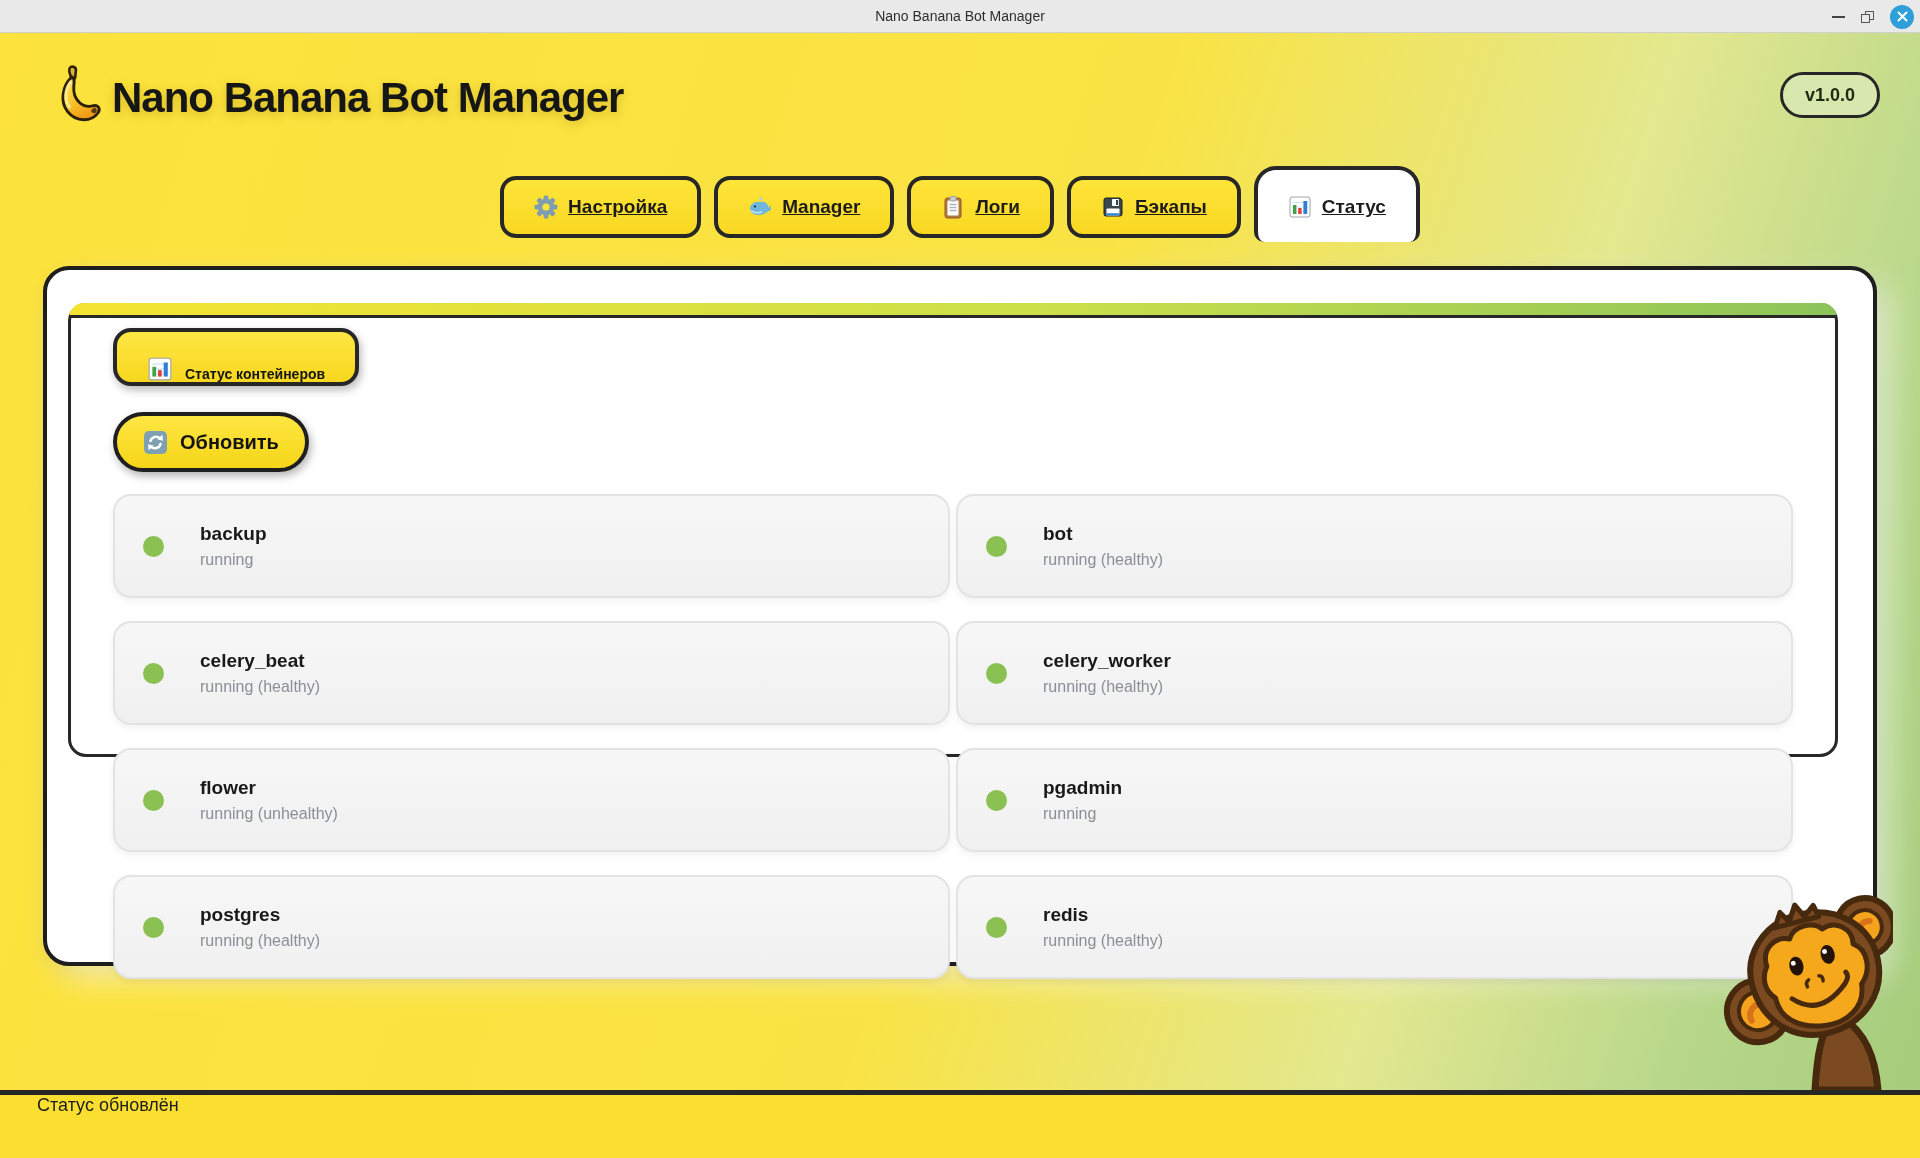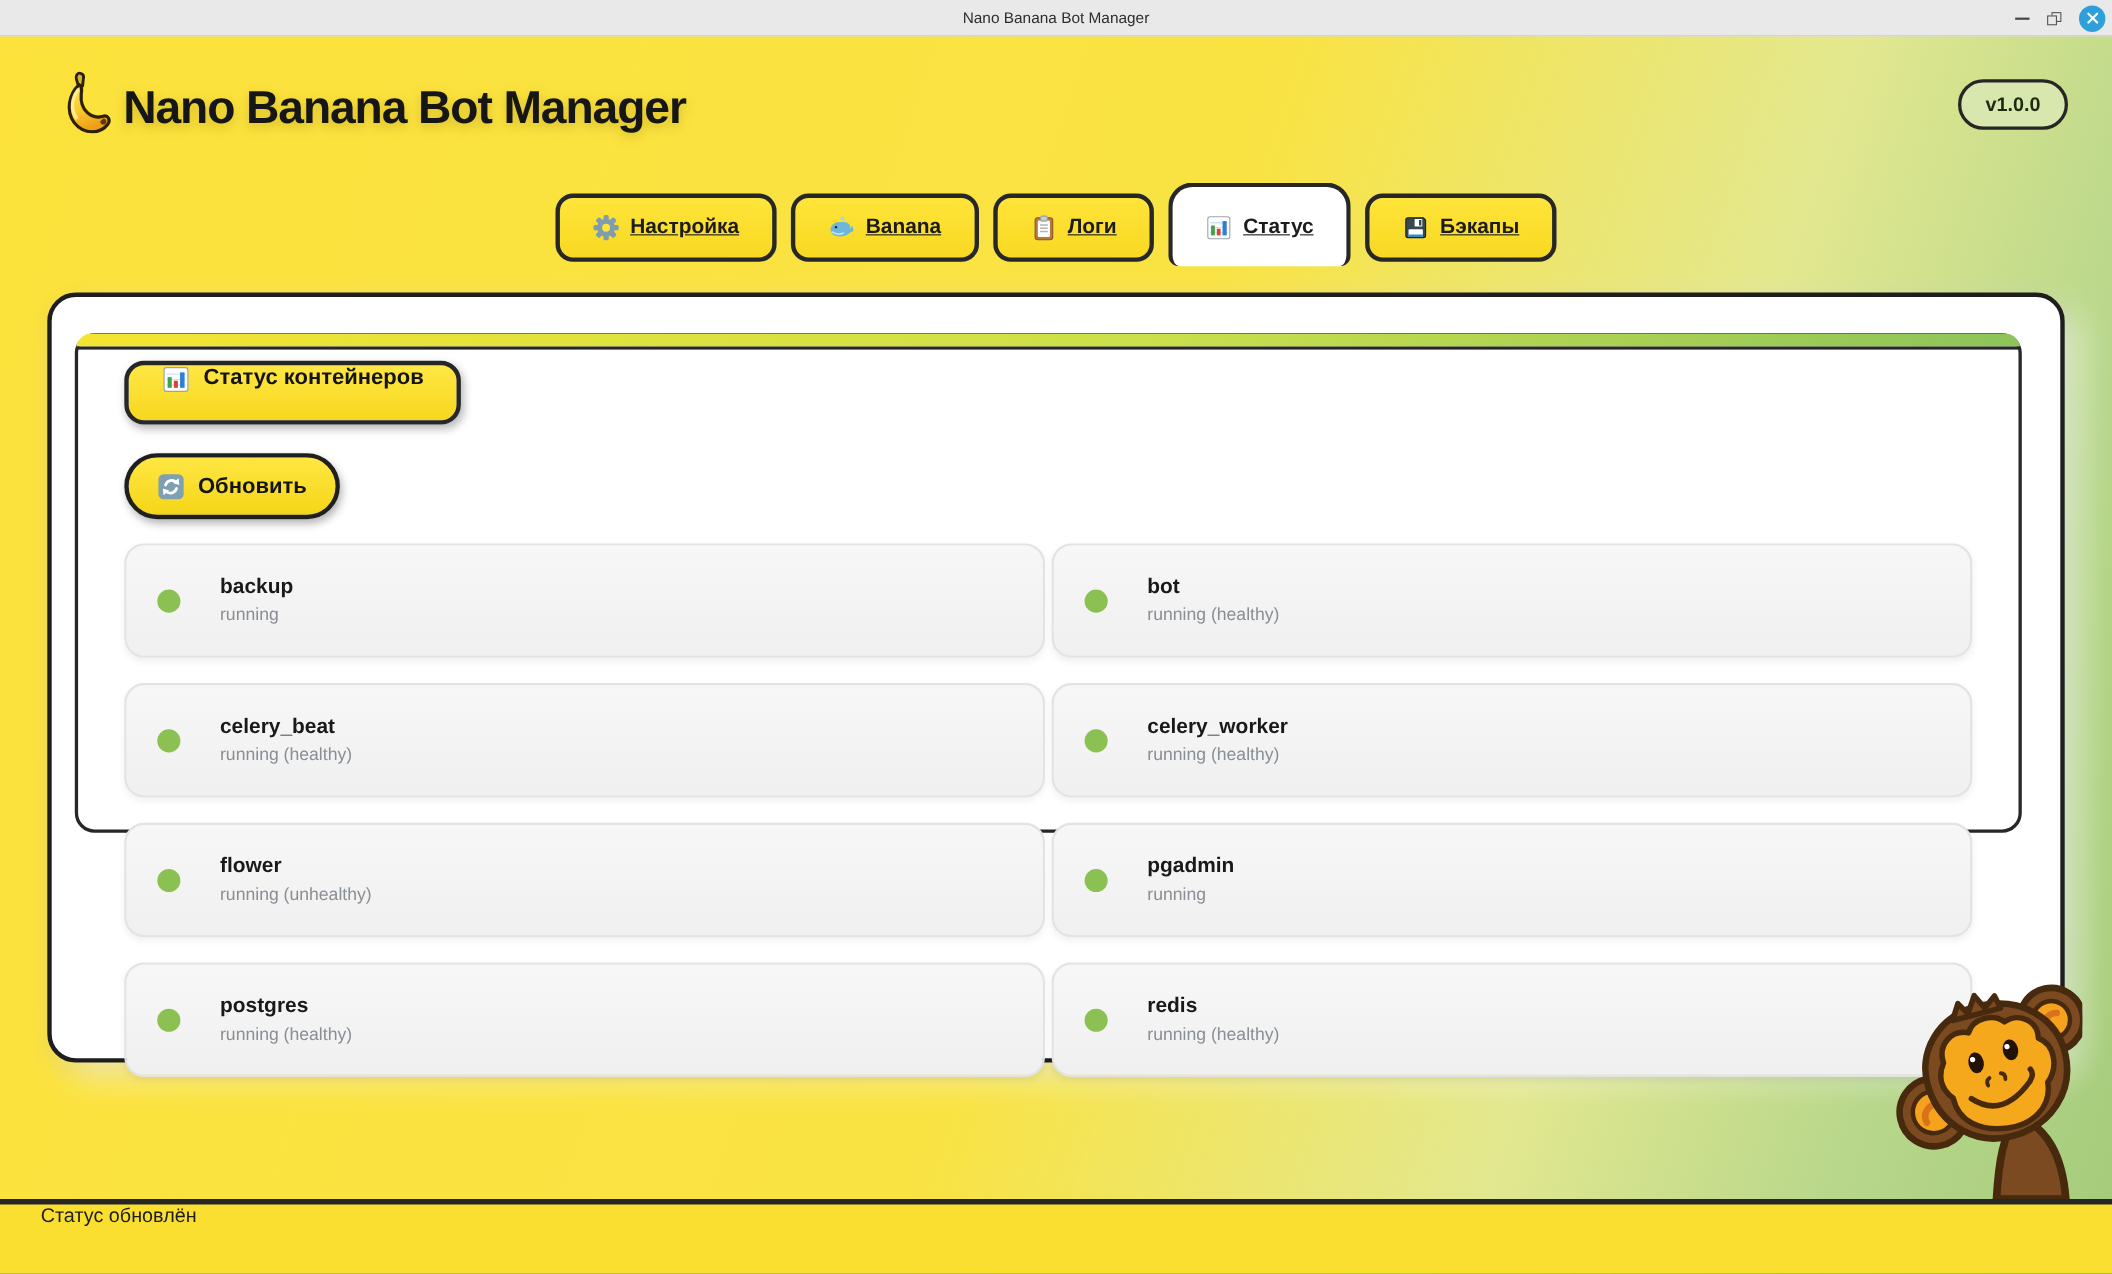--- a/index.html
+++ b/index.html
@@ -40,22 +40,22 @@
   .panel{position:absolute;left:43px;top:266px;width:1834px;height:700px;background:#fff;
          border:4px solid #1e1e1e;border-radius:26px;
          box-shadow:14px 14px 30px rgba(255,255,255,.55),4px 8px 20px rgba(0,0,0,.10);}
   .groupbox{position:absolute;left:21px;top:33px;width:1770px;height:454px;background:#fff;
             border:3px solid #272727;border-radius:18px;padding:18px 42px 0 42px;}
   .groupbox-strip{position:absolute;top:-3px;left:-2px;right:-2px;height:15px;
             background:linear-gradient(90deg,#f5e431,#cbe04a 55%,#8cc45a);
             border-bottom:3px solid #272727;border-radius:16px 16px 0 0;}
 
   .section-pill{position:relative;margin-top:4px;width:fit-content;height:58px;padding:0 30px;
-            display:flex;align-items:flex-start;gap:12px;background:linear-gradient(#ffe743,#f7d71f);
-            border:4px solid #272727;border-radius:18px;font-size:20px;font-weight:800;color:#141414;
+            display:flex;align-items:flex-end;gap:12px;background:linear-gradient(#ffe743,#f7d71f);
+            border:4px solid #272727;border-radius:18px;font-size:14px;font-weight:800;color:#141414;
             box-shadow:2px 4px 8px rgba(0,0,0,.28);}
   .refresh-btn{position:relative;margin-top:26px;width:fit-content;height:60px;padding:0 26px;
             display:flex;align-items:center;gap:12px;background:linear-gradient(#ffe743,#f5d518);
             border:4px solid #1f1f1f;border-radius:30px;font-size:20px;font-weight:800;color:#141414;
             box-shadow:2px 4px 8px rgba(0,0,0,.30);cursor:pointer;}
 
   .cards-grid{margin-top:22px;display:grid;grid-template-columns:repeat(2,1fr);gap:23px 6px;}
   .card{height:104px;background:linear-gradient(#f7f7f7,#f0f0f0);border:2px solid #e3e3e3;
         border-radius:18px;box-shadow:0 3px 7px rgba(0,0,0,.06);display:flex;align-items:center;
         padding:0 28px;gap:36px;}
@@ -125,56 +125,56 @@
     </div>
     <div class="tab">
       <span class="ticon">
         <svg viewBox="0 0 24 24" width="24" height="24">
           <path d="M11,4 q1,-3 3,-2 q-1,1 -0.5,2 q2,0 1.5,2 z" fill="#9fd4ee"></path>
           <path d="M2,14 C2,9 7,6 12,7 C17,6 21,9 20,13 L22,10 L23,15 L19,17 C15,21 6,21 3,17 Z" fill="#6fb6dd"></path>
           <path d="M3.5,16 q5,3 10,1" fill="none" stroke="#bfe2f2" stroke-width="1.6" stroke-linecap="round"></path>
           <circle cx="7" cy="11.5" r="1.1" fill="#123"></circle>
         </svg>
       </span>
-      <span>Banana</span>
+      <span>Manager</span>
     </div>
     <div class="tab">
       <span class="ticon">
         <svg viewBox="0 0 24 24" width="24" height="24">
           <rect x="4" y="3" width="16" height="20" rx="2.5" fill="#b5793f" stroke="#8a5a2a"></rect>
           <rect x="6.5" y="5.5" width="11" height="15" rx="1" fill="#fff"></rect>
           <rect x="9" y="1.5" width="6" height="4.5" rx="1.2" fill="#c9ccd1" stroke="#9aa0a6"></rect>
           <path d="M8.5 9.5 h7 M8.5 12.5 h7 M8.5 15.5 h7" stroke="#aeb4ba" stroke-width="1.3"></path>
         </svg>
       </span>
       <span>Логи</span>
+    </div>
+    <div class="tab">
+      <span class="ticon">
+        <svg viewBox="0 0 24 24" width="24" height="24">
+          <path d="M3,5 a2,2 0 0 1 2,-2 h14 l2,2 v14 a2,2 0 0 1 -2,2 h-14 a2,2 0 0 1 -2,-2 z" fill="#39474e" stroke="#1c2327"></path>
+          <rect x="11" y="4" width="7" height="7" rx="0.8" fill="#fff"></rect>
+          <rect x="15" y="5" width="2.2" height="5" fill="#39474e"></rect>
+          <rect x="5.5" y="13.5" width="13" height="7" rx="0.8" fill="#fff"></rect>
+          <rect x="5.5" y="18.2" width="13" height="2.3" fill="#2f88d0"></rect>
+        </svg>
+      </span>
+      <span>Бэкапы</span>
     </div>
     <div class="tab active">
       <span class="ticon">
         <svg viewBox="0 0 24 24" width="24" height="24">
           <rect x="2" y="2" width="20" height="20" rx="2" fill="#fff" stroke="#9aa4ad"></rect>
           <path d="M4 7.5 h16 M4 12 h16 M4 16.5 h16" stroke="#cfe3f5" stroke-width="1.2"></path>
           <rect x="5" y="10" width="3.4" height="9" fill="#3fa244"></rect>
           <rect x="10.2" y="13" width="3.4" height="6" fill="#e04038"></rect>
           <rect x="15.4" y="6" width="3.8" height="13" fill="#2f7fd6"></rect>
         </svg>
       </span>
       <span>Статус</span>
-    </div>
-    <div class="tab">
-      <span class="ticon">
-        <svg viewBox="0 0 24 24" width="24" height="24">
-          <path d="M3,5 a2,2 0 0 1 2,-2 h14 l2,2 v14 a2,2 0 0 1 -2,2 h-14 a2,2 0 0 1 -2,-2 z" fill="#39474e" stroke="#1c2327"></path>
-          <rect x="11" y="4" width="7" height="7" rx="0.8" fill="#fff"></rect>
-          <rect x="15" y="5" width="2.2" height="5" fill="#39474e"></rect>
-          <rect x="5.5" y="13.5" width="13" height="7" rx="0.8" fill="#fff"></rect>
-          <rect x="5.5" y="18.2" width="13" height="2.3" fill="#2f88d0"></rect>
-        </svg>
-      </span>
-      <span>Бэкапы</span>
     </div>
   </div>
 
   <div class="panel">
     <div class="groupbox">
       <div class="groupbox-strip"></div>
 
       <div class="section-pill">
         <span class="ticon" style="display:flex;width:26px;height:26px;">
           <svg viewBox="0 0 24 24" width="26" height="26">

